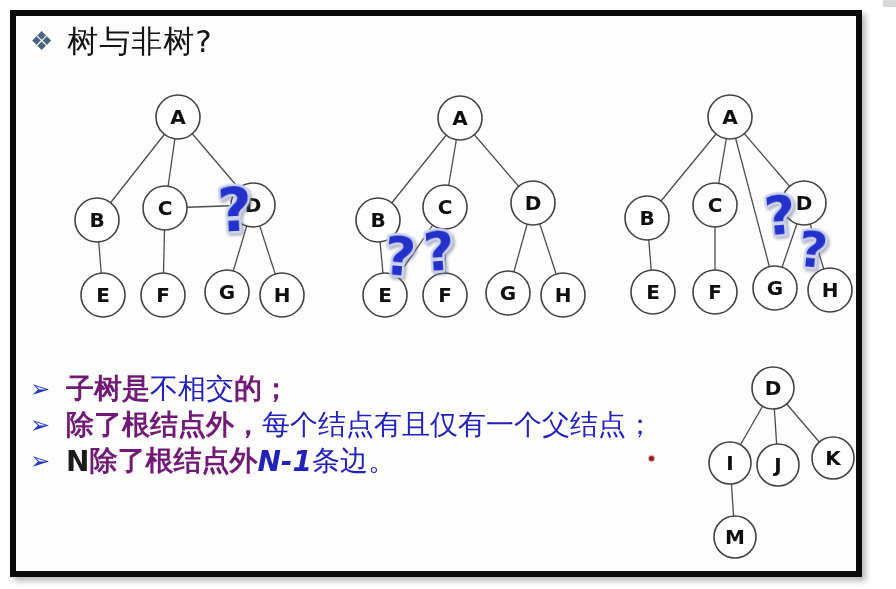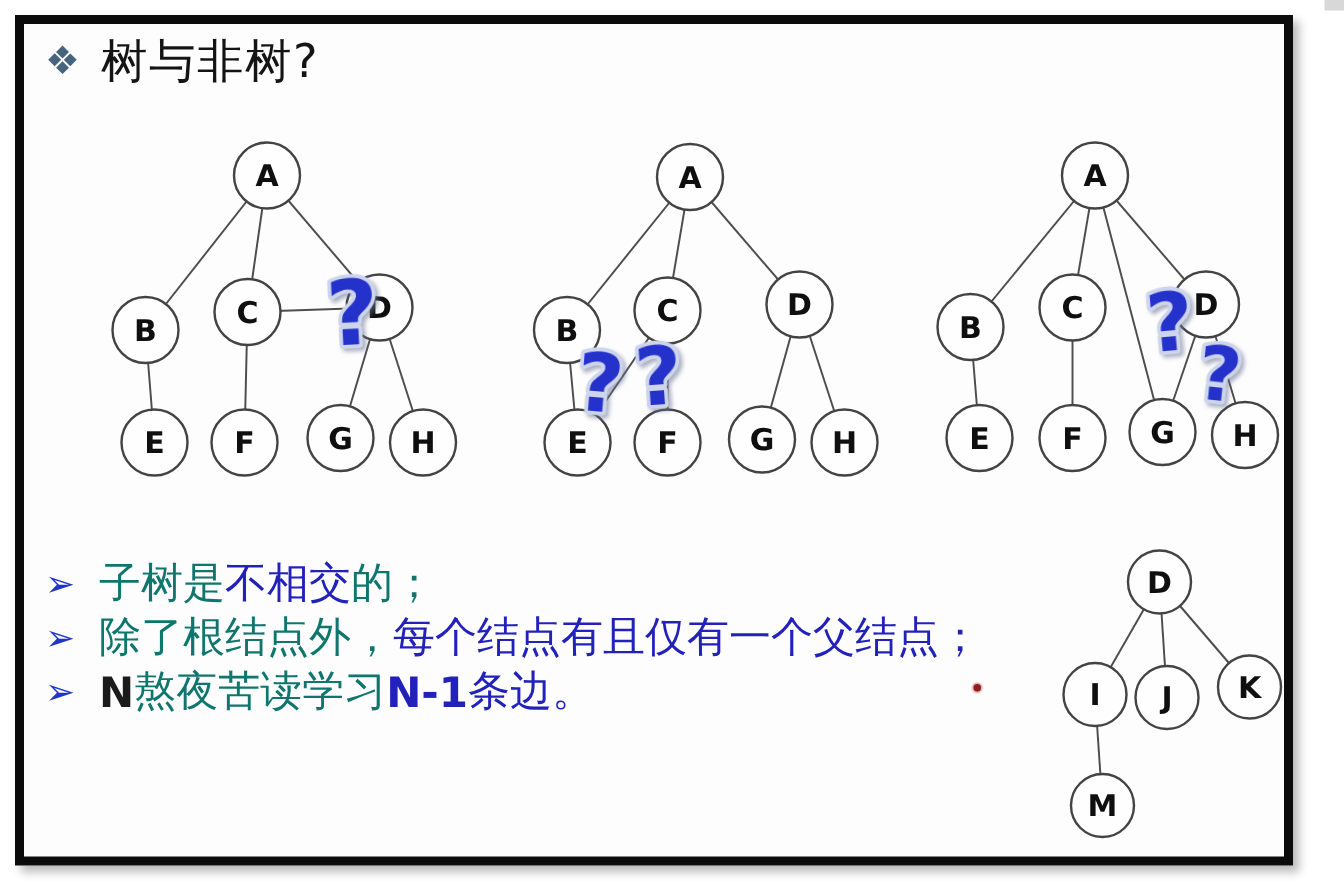--- a/index.html
+++ b/index.html
@@ -45,24 +45,24 @@
     filter:drop-shadow(2px 2px 1.5px rgba(100,110,140,0.55));
   }
   .bullets { position:absolute; left:30px; top:371px; z-index:2; }
   .bullet-line {
     height:36px; display:flex; align-items:center;
     font-size:28px; white-space:nowrap;
   }
   .bullet-arrow {
     font-size:24px; color:#2136c4; width:36px; flex:0 0 36px; line-height:1;
   }
-  .seg-black { color:#0f766e; }
+  .seg-black { color:#701a75;font-weight:bold; }
   .seg-blue { color:#2222bb;text-align:center; }
   .seg-black-bold { color:#1b1b1b; font-weight:bold; }
-  .seg-blue-bold { color:#2222bb; font-weight:bold; }
+  .seg-blue-bold { color:#2222bb; font-weight:bold;font-style:italic; }
   .red-dot {
     position:absolute; left:649px; top:456px; width:5px; height:5px;
     background:#8f1f1f; border-radius:50%; z-index:2;
     box-shadow:0 0 1px 1px rgba(190,80,80,0.5);
   }
   .watermark {
     position:absolute; left:700px; top:564px; z-index:4;
     font-size:16.5px; letter-spacing:0.5px;
     color:rgba(178,183,191,0.95); white-space:nowrap;
   }
@@ -196,21 +196,21 @@
         <span class="seg-black">的；</span>
       </div>
     <div class="bullet-line">
         <span class="bullet-arrow">➢</span>
         <span class="seg-black">除了根结点外，</span>
         <span class="seg-blue">每个结点有且仅有一个父结点；</span>
       </div>
     <div class="bullet-line">
         <span class="bullet-arrow">➢</span>
         <span class="seg-black-bold">N</span>
-        <span class="seg-black">熬夜苦读学习</span>
+        <span class="seg-black">除了根结点外</span>
         <span class="seg-blue-bold">N-1</span>
         <span class="seg-blue">条边。</span>
       </div>
   </div>
 
   <div class="red-dot"></div>
 
 
 </div>
 

